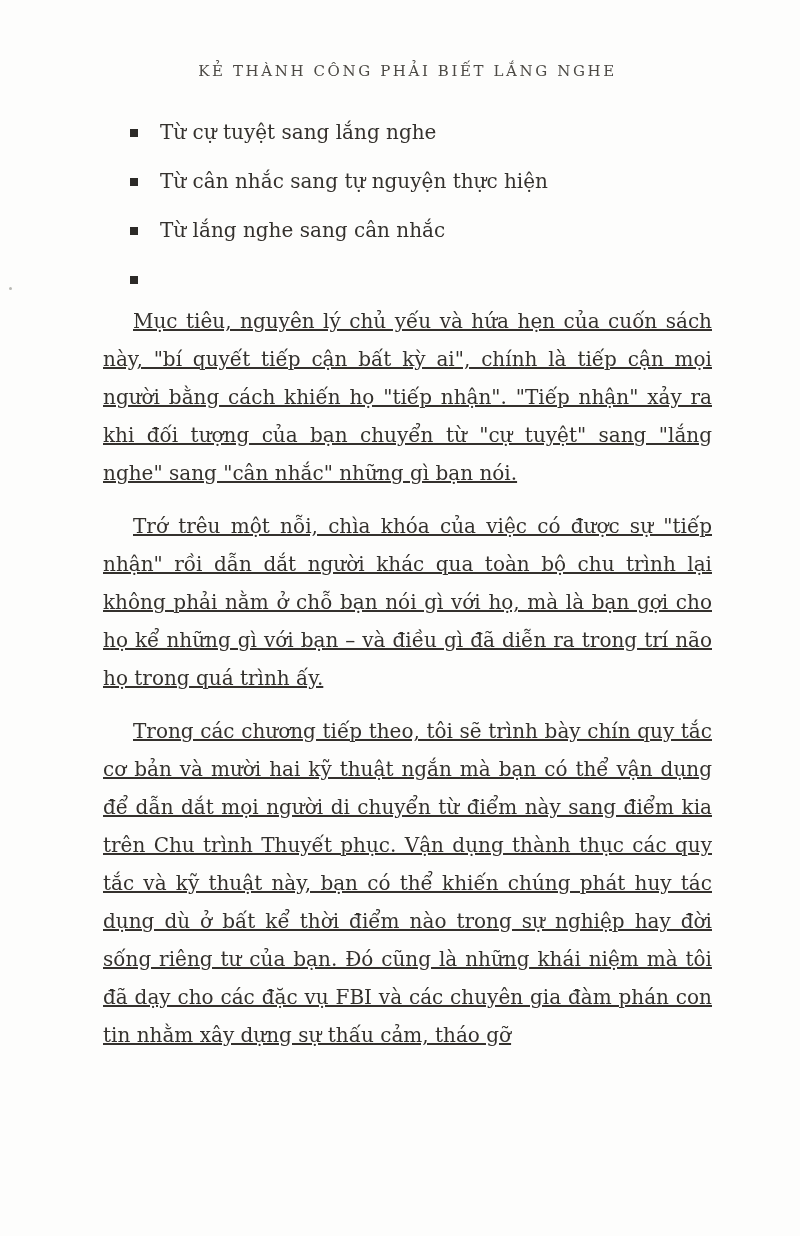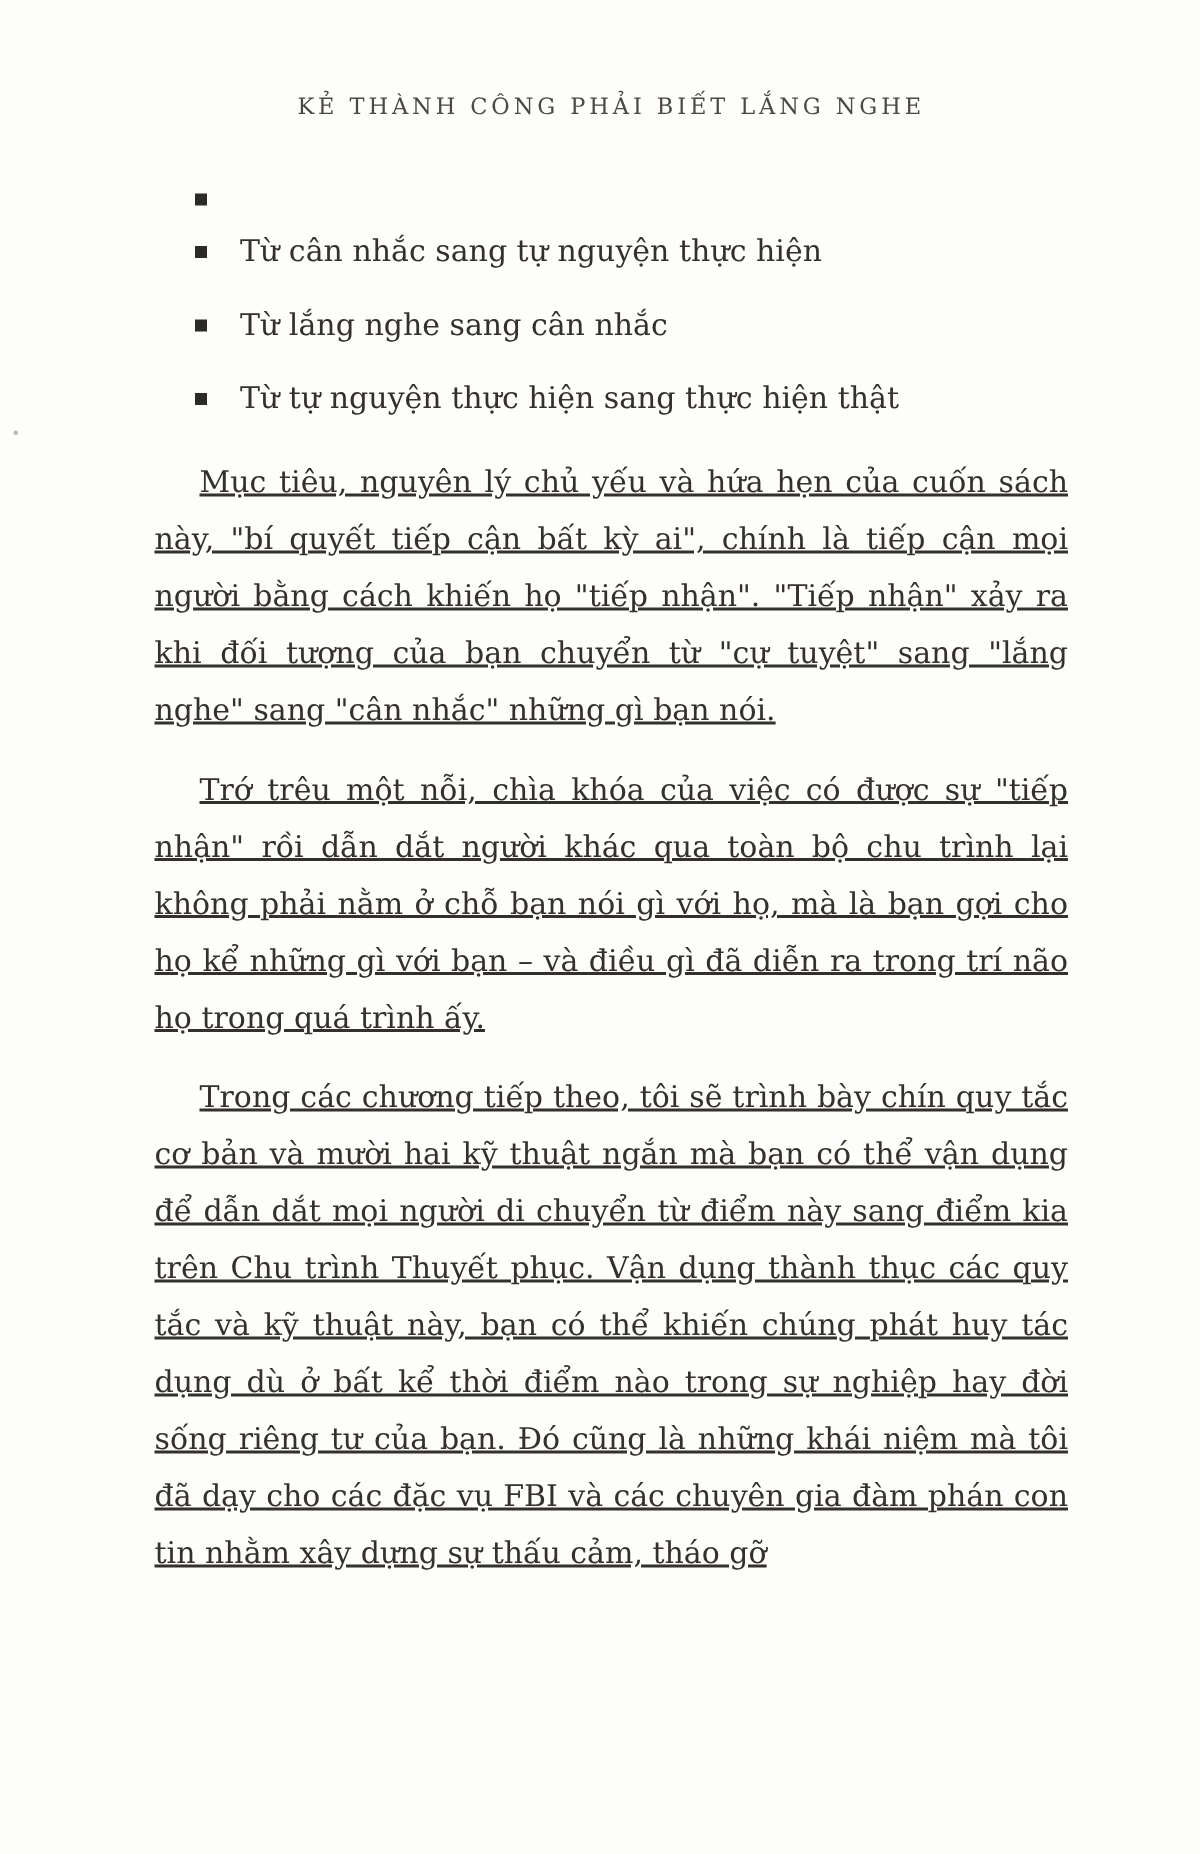--- a/index.html
+++ b/index.html
@@ -87,32 +87,32 @@
 
 <div class="page">
 
   <div class="speck"></div>
 
   <header class="running-head">KẺ THÀNH CÔNG PHẢI BIẾT LẮNG NGHE</header>
 
   <ul class="bullet-list">
     <li class="bullet-item">
       <span class="sq"></span>
+      <span class="bullet-text">Từ cự tuyệt sang lắng nghe</span>
     </li>
     <li class="bullet-item">
       <span class="sq"></span>
       <span class="bullet-text">Từ cân nhắc sang tự nguyện thực hiện</span>
     </li>
     <li class="bullet-item">
       <span class="sq"></span>
       <span class="bullet-text">Từ lắng nghe sang cân nhắc</span>
     </li>
     <li class="bullet-item">
       <span class="sq"></span>
-      <span class="bullet-text">Từ tự nguyện thực hiện sang thực hiện thật</span>
     </li>
   </ul>
 
   <p class="body-para">Mục tiêu, nguyên lý chủ yếu và hứa hẹn của cuốn sách này, "bí quyết tiếp cận bất kỳ ai", chính là tiếp cận mọi người bằng cách khiến họ "tiếp nhận". "Tiếp nhận" xảy ra khi đối tượng của bạn chuyển từ "cự tuyệt" sang "lắng nghe" sang "cân nhắc" những gì bạn nói.</p>
   <p class="body-para">Trớ trêu một nỗi, chìa khóa của việc có được sự "tiếp nhận" rồi dẫn dắt người khác qua toàn bộ chu trình lại không phải nằm ở chỗ bạn nói gì với họ, mà là bạn gợi cho họ kể những gì với bạn – và điều gì đã diễn ra trong trí não họ trong quá trình ấy.</p>
   <p class="body-para">Trong các chương tiếp theo, tôi sẽ trình bày chín quy tắc cơ bản và mười hai kỹ thuật ngắn mà bạn có thể vận dụng để dẫn dắt mọi người di chuyển từ điểm này sang điểm kia trên Chu trình Thuyết phục. Vận dụng thành thục các quy tắc và kỹ thuật này, bạn có thể khiến chúng phát huy tác dụng dù ở bất kể thời điểm nào trong sự nghiệp hay đời sống riêng tư của bạn. Đó cũng là những khái niệm mà tôi đã dạy cho các đặc vụ FBI và các chuyên gia đàm phán con tin nhằm xây dựng sự thấu cảm, tháo gỡ</p>
 
 
 </div>
 

